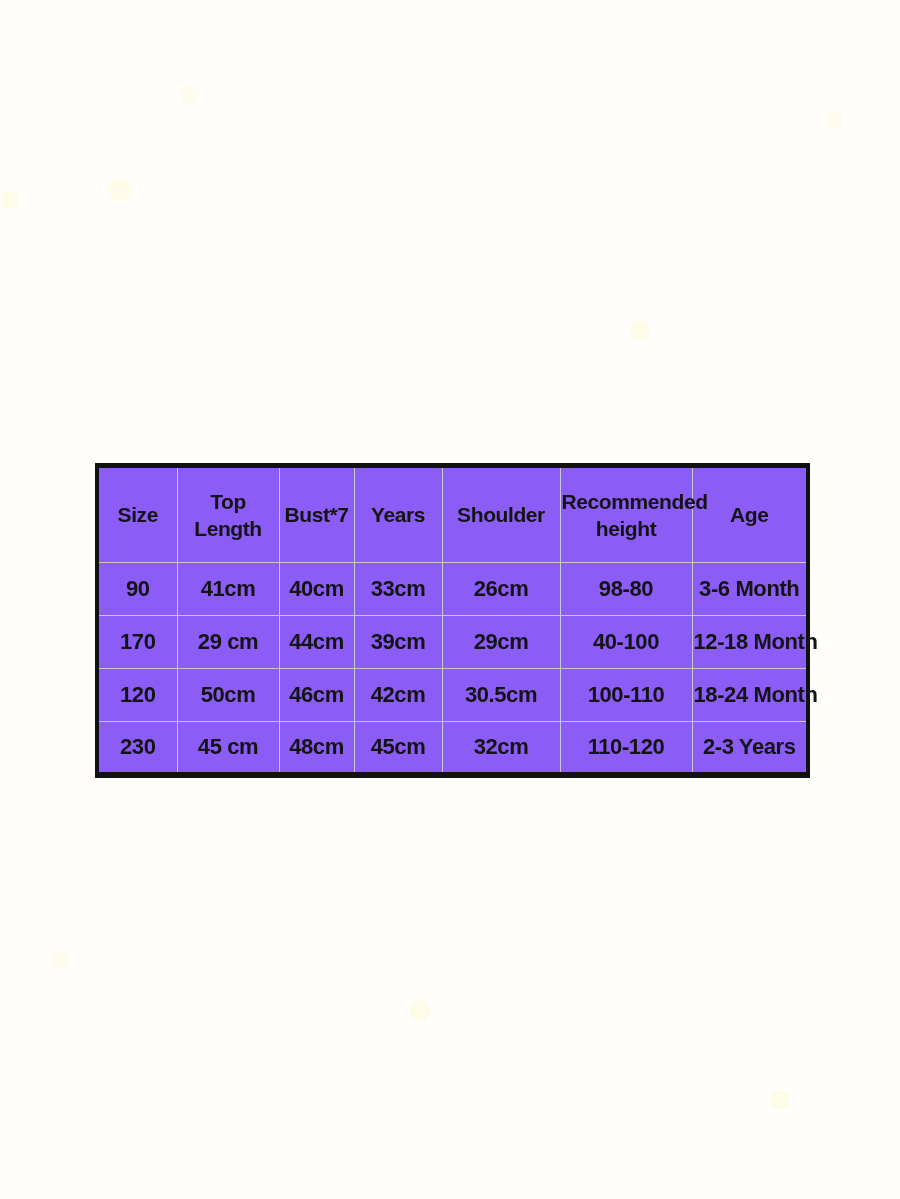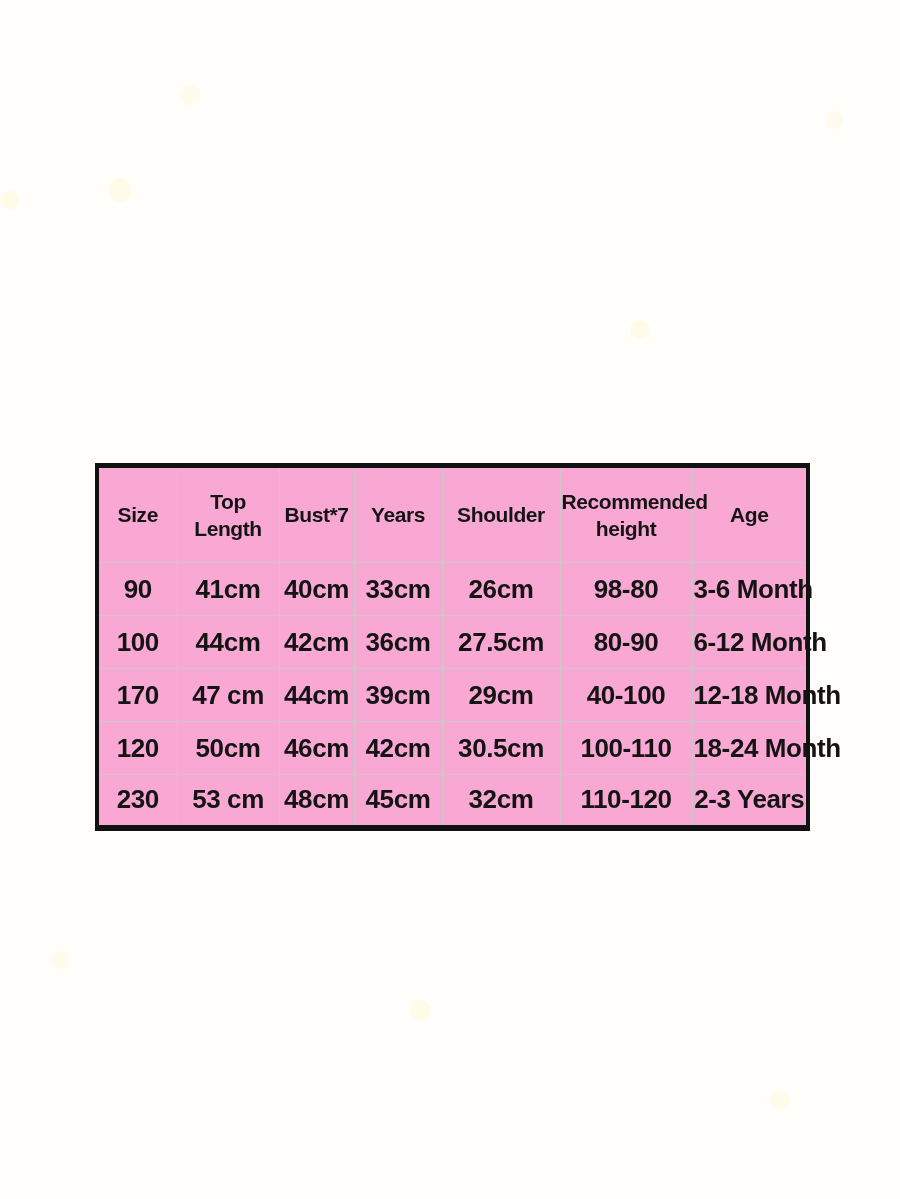--- a/index.html
+++ b/index.html
@@ -29,21 +29,21 @@
       radial-gradient(circle 15px at 780px 1100px,#fffbe9 0 60%, transparent 70%);
     pointer-events: none;
   }
   table.size-chart {
     position: absolute;
     left: 95px;
     top: 463px;
     width: 711px;
     border-collapse: collapse;
     table-layout: fixed;
-    background: #f9a8d4;
+    background: #8b5cf6;
     border: 4px solid #111111;
     border-top-width: 5px;
     border-bottom-width: 6px;
   }
   table.size-chart th,
   table.size-chart td {
     border: 1px solid #c9c9c9;
     text-align: center;
     vertical-align: middle;
     color: #141414;
@@ -56,21 +56,21 @@
     height: 97px;
   }
   table.size-chart th {
     font-size: 21px;
     line-height: 1.3;
   }
   table.size-chart tbody tr {
     height: 53px;
   }
   table.size-chart td {
-    font-size: 26px;
+    font-size: 22px;
     white-space: nowrap;
   }
   th.col-rec {
     padding: 0 10px;
   }
 </style>
 </head>
 <body>
 
 <div class="speckles"></div>
@@ -100,49 +100,40 @@
     <tr>
       <td>90</td>
       <td>41cm</td>
       <td>40cm</td>
       <td>33cm</td>
       <td>26cm</td>
       <td>98-80</td>
       <td>3-6 Month</td>
     </tr>
     <tr>
-      <td>100</td>
-      <td>44cm</td>
-      <td>42cm</td>
-      <td>36cm</td>
-      <td>27.5cm</td>
-      <td>80-90</td>
-      <td>6-12 Month</td>
-    </tr>
-    <tr>
       <td>170</td>
-      <td>47 cm</td>
+      <td>29 cm</td>
       <td>44cm</td>
       <td>39cm</td>
       <td>29cm</td>
       <td>40-100</td>
       <td>12-18 Month</td>
     </tr>
     <tr>
       <td>120</td>
       <td>50cm</td>
       <td>46cm</td>
       <td>42cm</td>
       <td>30.5cm</td>
       <td>100-110</td>
       <td>18-24 Month</td>
     </tr>
     <tr>
       <td>230</td>
-      <td>53 cm</td>
+      <td>45 cm</td>
       <td>48cm</td>
       <td>45cm</td>
       <td>32cm</td>
       <td>110-120</td>
       <td>2-3 Years</td>
     </tr>
   </tbody>
 </table>
 
 </body></html>

